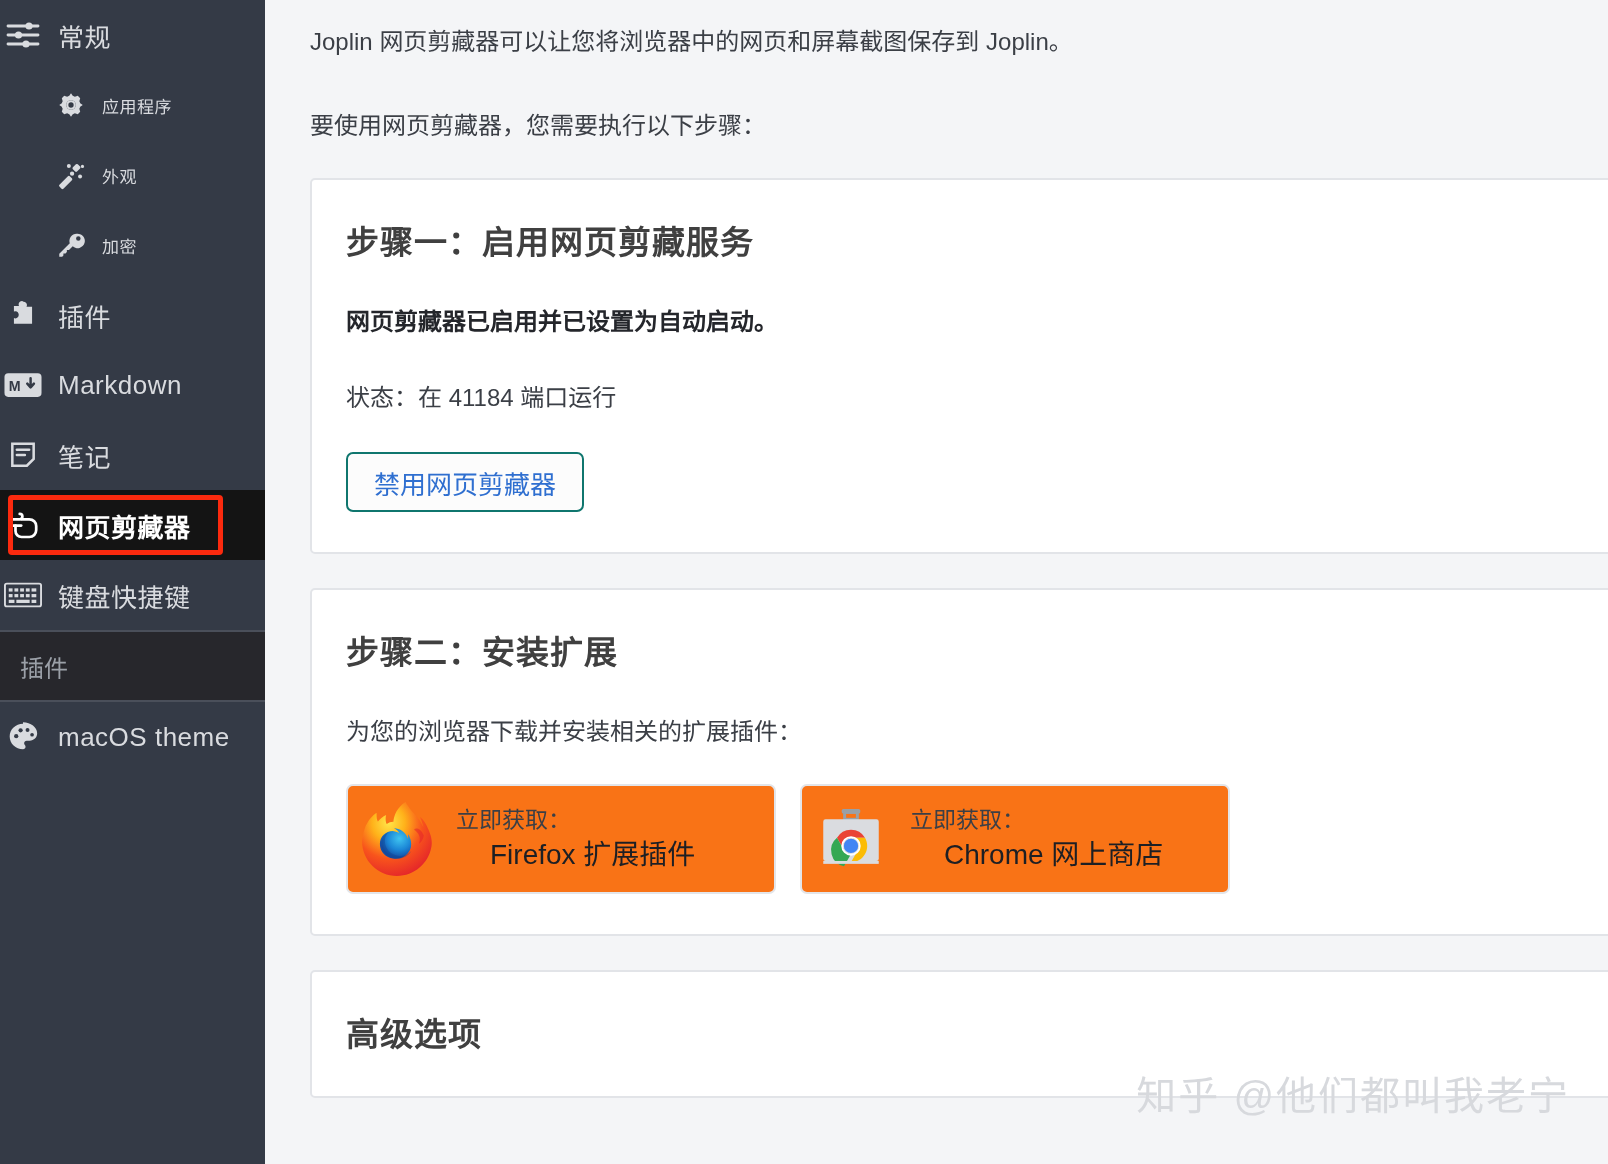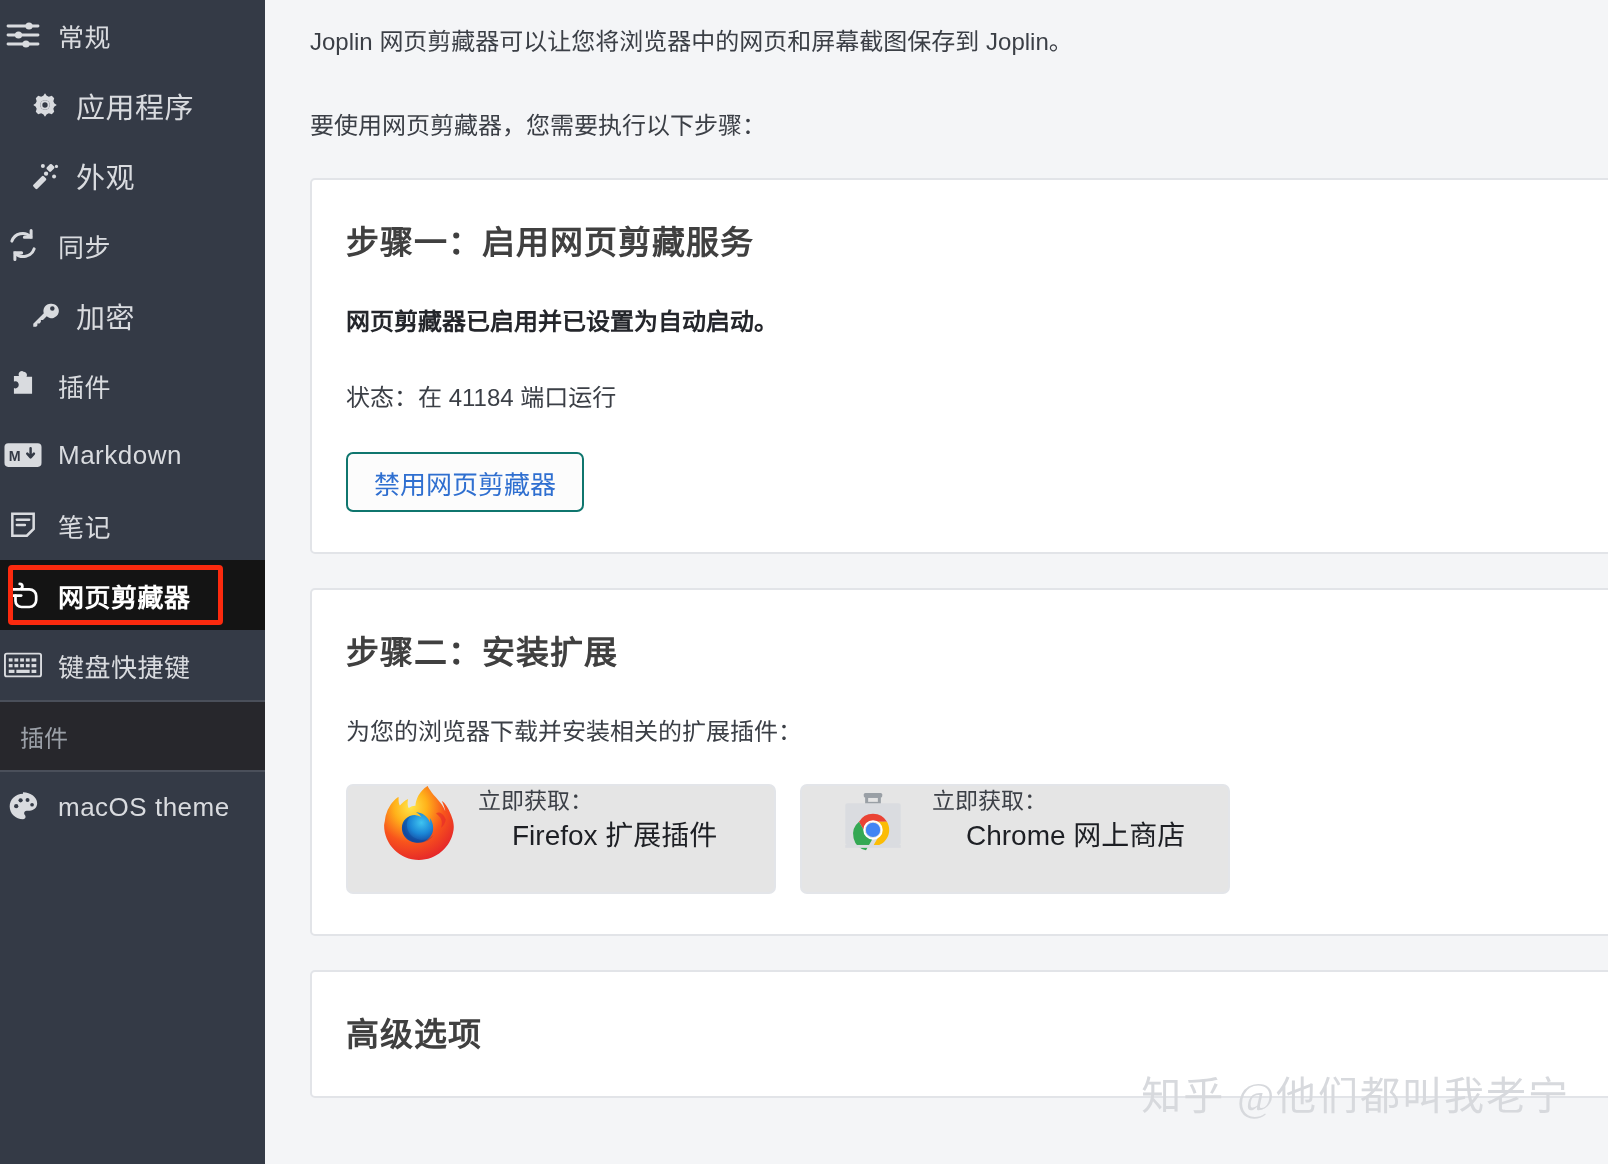--- a/index.html
+++ b/index.html
@@ -23,21 +23,21 @@
   .nav-item {
     display: flex;
     align-items: center;
     height: 70px;
     padding-left: 4px;
     color: #d9dbdf;
     font-size: 26px;
     letter-spacing: 0.5px;
     position: relative;
   }
-  .nav-item.sub { padding-left: 28px; font-size: 29px; }
+  .nav-item.sub { padding-left: 28px; font-size: 17px; margin-left: 26px; }
   .nav-item .ico {
     width: 38px; min-width: 38px; height: 38px;
     display: flex; align-items: center; justify-content: center;
     margin-right: 16px;
   }
   .nav-item.sub .ico { width: 34px; min-width: 34px; height: 34px; margin-right: 14px; }
   .nav-item .lbl { white-space: nowrap; }
   .nav-item svg { display: block; }
 
   .nav-item.selected {
@@ -116,44 +116,43 @@
     border-radius: 7px;
     color: #2f6fd0;
     font-size: 26px;
     font-family: inherit;
     cursor: pointer;
   }
 
   .ext-row { display: flex; gap: 24px; margin-top: 34px; }
   .ext-card {
     display: flex;
-    align-items: flex-start;
+    align-items: center;
     gap: 22px;
     width: 430px;
     height: 110px;
-    padding: 0 34px;
-    background: #e5e5e5;
+    padding: 0 12px;
+    background: #f97316;
     border: 2px solid #e3e5e9;
     border-radius: 7px;
     cursor: pointer;
   }
   .ext-card .logo { width: 74px; min-width: 74px; height: 74px; }
   .ext-text .t1 { font-size: 23px; color: #3b3f46; line-height: 1.35; }
   .ext-text .t2 { font-size: 28px; color: #1d1f24; font-weight: normal; line-height: 1.35; white-space: nowrap; margin-left: 34px; }
 
   .watermark {
     position: absolute;
     right: 38px;
     bottom: 42px;
     font-size: 40px;
     color: #d7d9dd;
     letter-spacing: 2px;
     user-select: none;
     white-space: nowrap;
-    font-family: Liberation Serif, serif;
   }
 </style>
 </head>
 <body>
 
 <div id="app">
 
   <nav id="sidebar">
 
     <div class="nav-item">
@@ -188,31 +187,20 @@
           <rect x="13.5" y="4.5" width="5.2" height="4.4" rx="1" transform="rotate(-45 16.1 6.7)"></rect>
           <circle cx="12.8" cy="11" r="1.6"></circle>
           <circle cx="18.8" cy="13.2" r="1.5"></circle>
           <circle cx="10.4" cy="5.2" r="1.5"></circle>
           <circle cx="20.6" cy="5.6" r="1.2"></circle>
         </svg>
       </span>
       <span class="lbl">外观</span>
     </div>
 
-    <div class="nav-item">
-      <span class="ico">
-        <svg width="36" height="36" viewBox="0 0 24 24" fill="none" stroke="#d9dbdf" stroke-width="2" stroke-linecap="round">
-          <path d="M4.6 9.4a7.6 7.6 0 0 1 12.6-2.8"></path>
-          <path d="M19.4 14.6a7.6 7.6 0 0 1-12.6 2.8"></path>
-          <polyline points="17.4,2.4 17.4,6.9 12.9,6.9" fill="none"></polyline>
-          <polyline points="6.6,21.6 6.6,17.1 11.1,17.1" fill="none"></polyline>
-        </svg>
-      </span>
-      <span class="lbl">同步</span>
-    </div>
 
     <div class="nav-item sub">
       <span class="ico">
         <svg width="32" height="32" viewBox="0 0 24 24" fill="#d9dbdf">
           <path d="M16.2 3.6a5.4 5.4 0 0 0-5.1 7.15L3.2 18.6v2.2h2.2l.9-.9v-1.6h1.6l1-1v-1.6h1.6l2.8-2.8A5.4 5.4 0 1 0 16.2 3.6zm1.3 5.2a1.7 1.7 0 1 1 0-3.4 1.7 1.7 0 0 1 0 3.4z"></path>
         </svg>
       </span>
       <span class="lbl">加密</span>
     </div>
 

